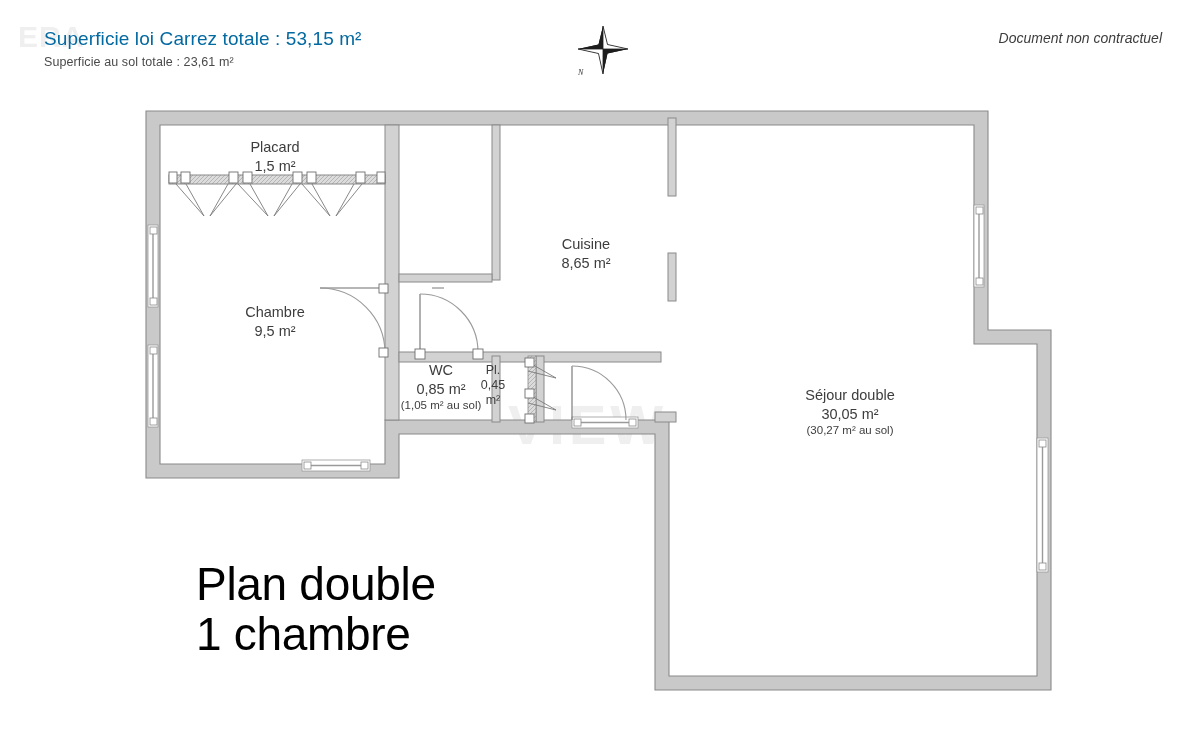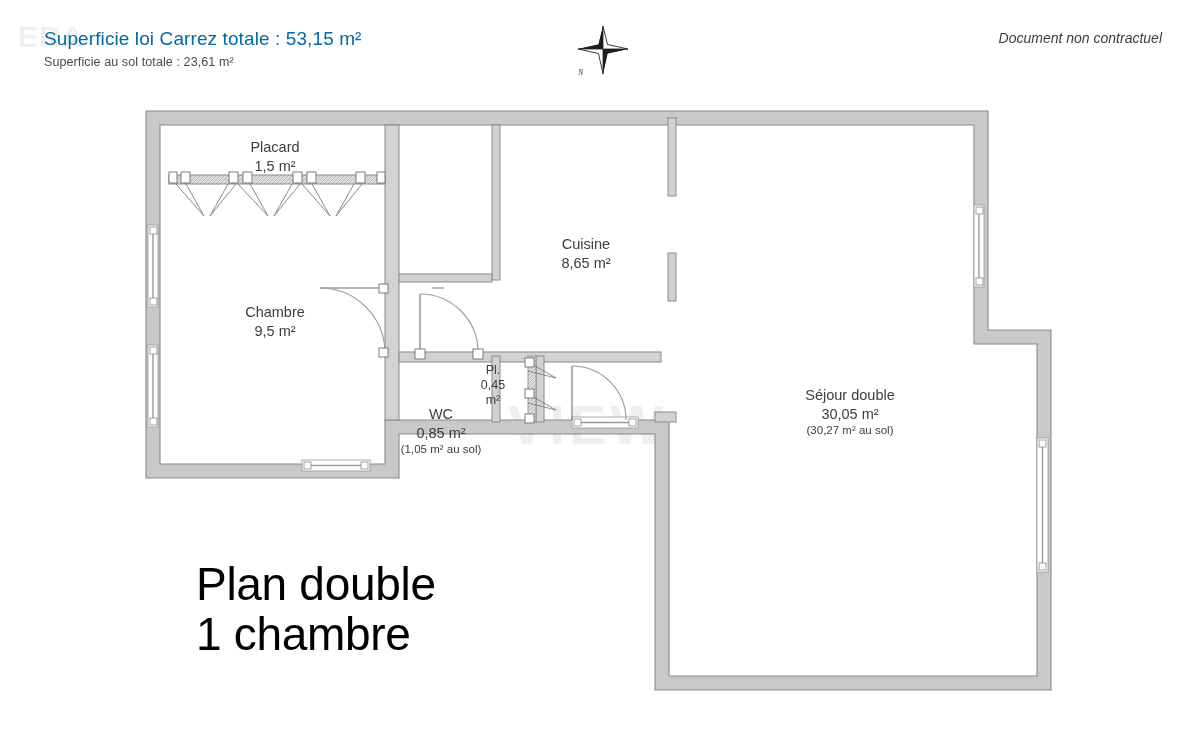--- a/index.html
+++ b/index.html
@@ -330,21 +330,21 @@
     <div class="rl-name">Chambre</div>
     <div class="rl-area">9,5 m²</div>
   </div>
 
 
   <div class="room-label" style="left:538px; top:235px; width:96px;">
     <div class="rl-name">Cuisine</div>
     <div class="rl-area">8,65 m²</div>
   </div>
 
-  <div class="room-label" style="left:378px; top:361px; width:126px;margin-top:44px;">
+  <div class="room-label" style="left:378px; top:361px; width:126px;">
     <div class="rl-name">WC</div>
     <div class="rl-area">0,85 m²</div>
     <div class="rl-sub">(1,05 m² au sol)</div>
   </div>
 
   <div class="room-label tiny" style="left:474px; top:363px; width:38px;">
     <div class="rl-name">Pl.</div>
     <div class="rl-area">0,45</div>
     <div class="rl-unit">m²</div>
   </div>

